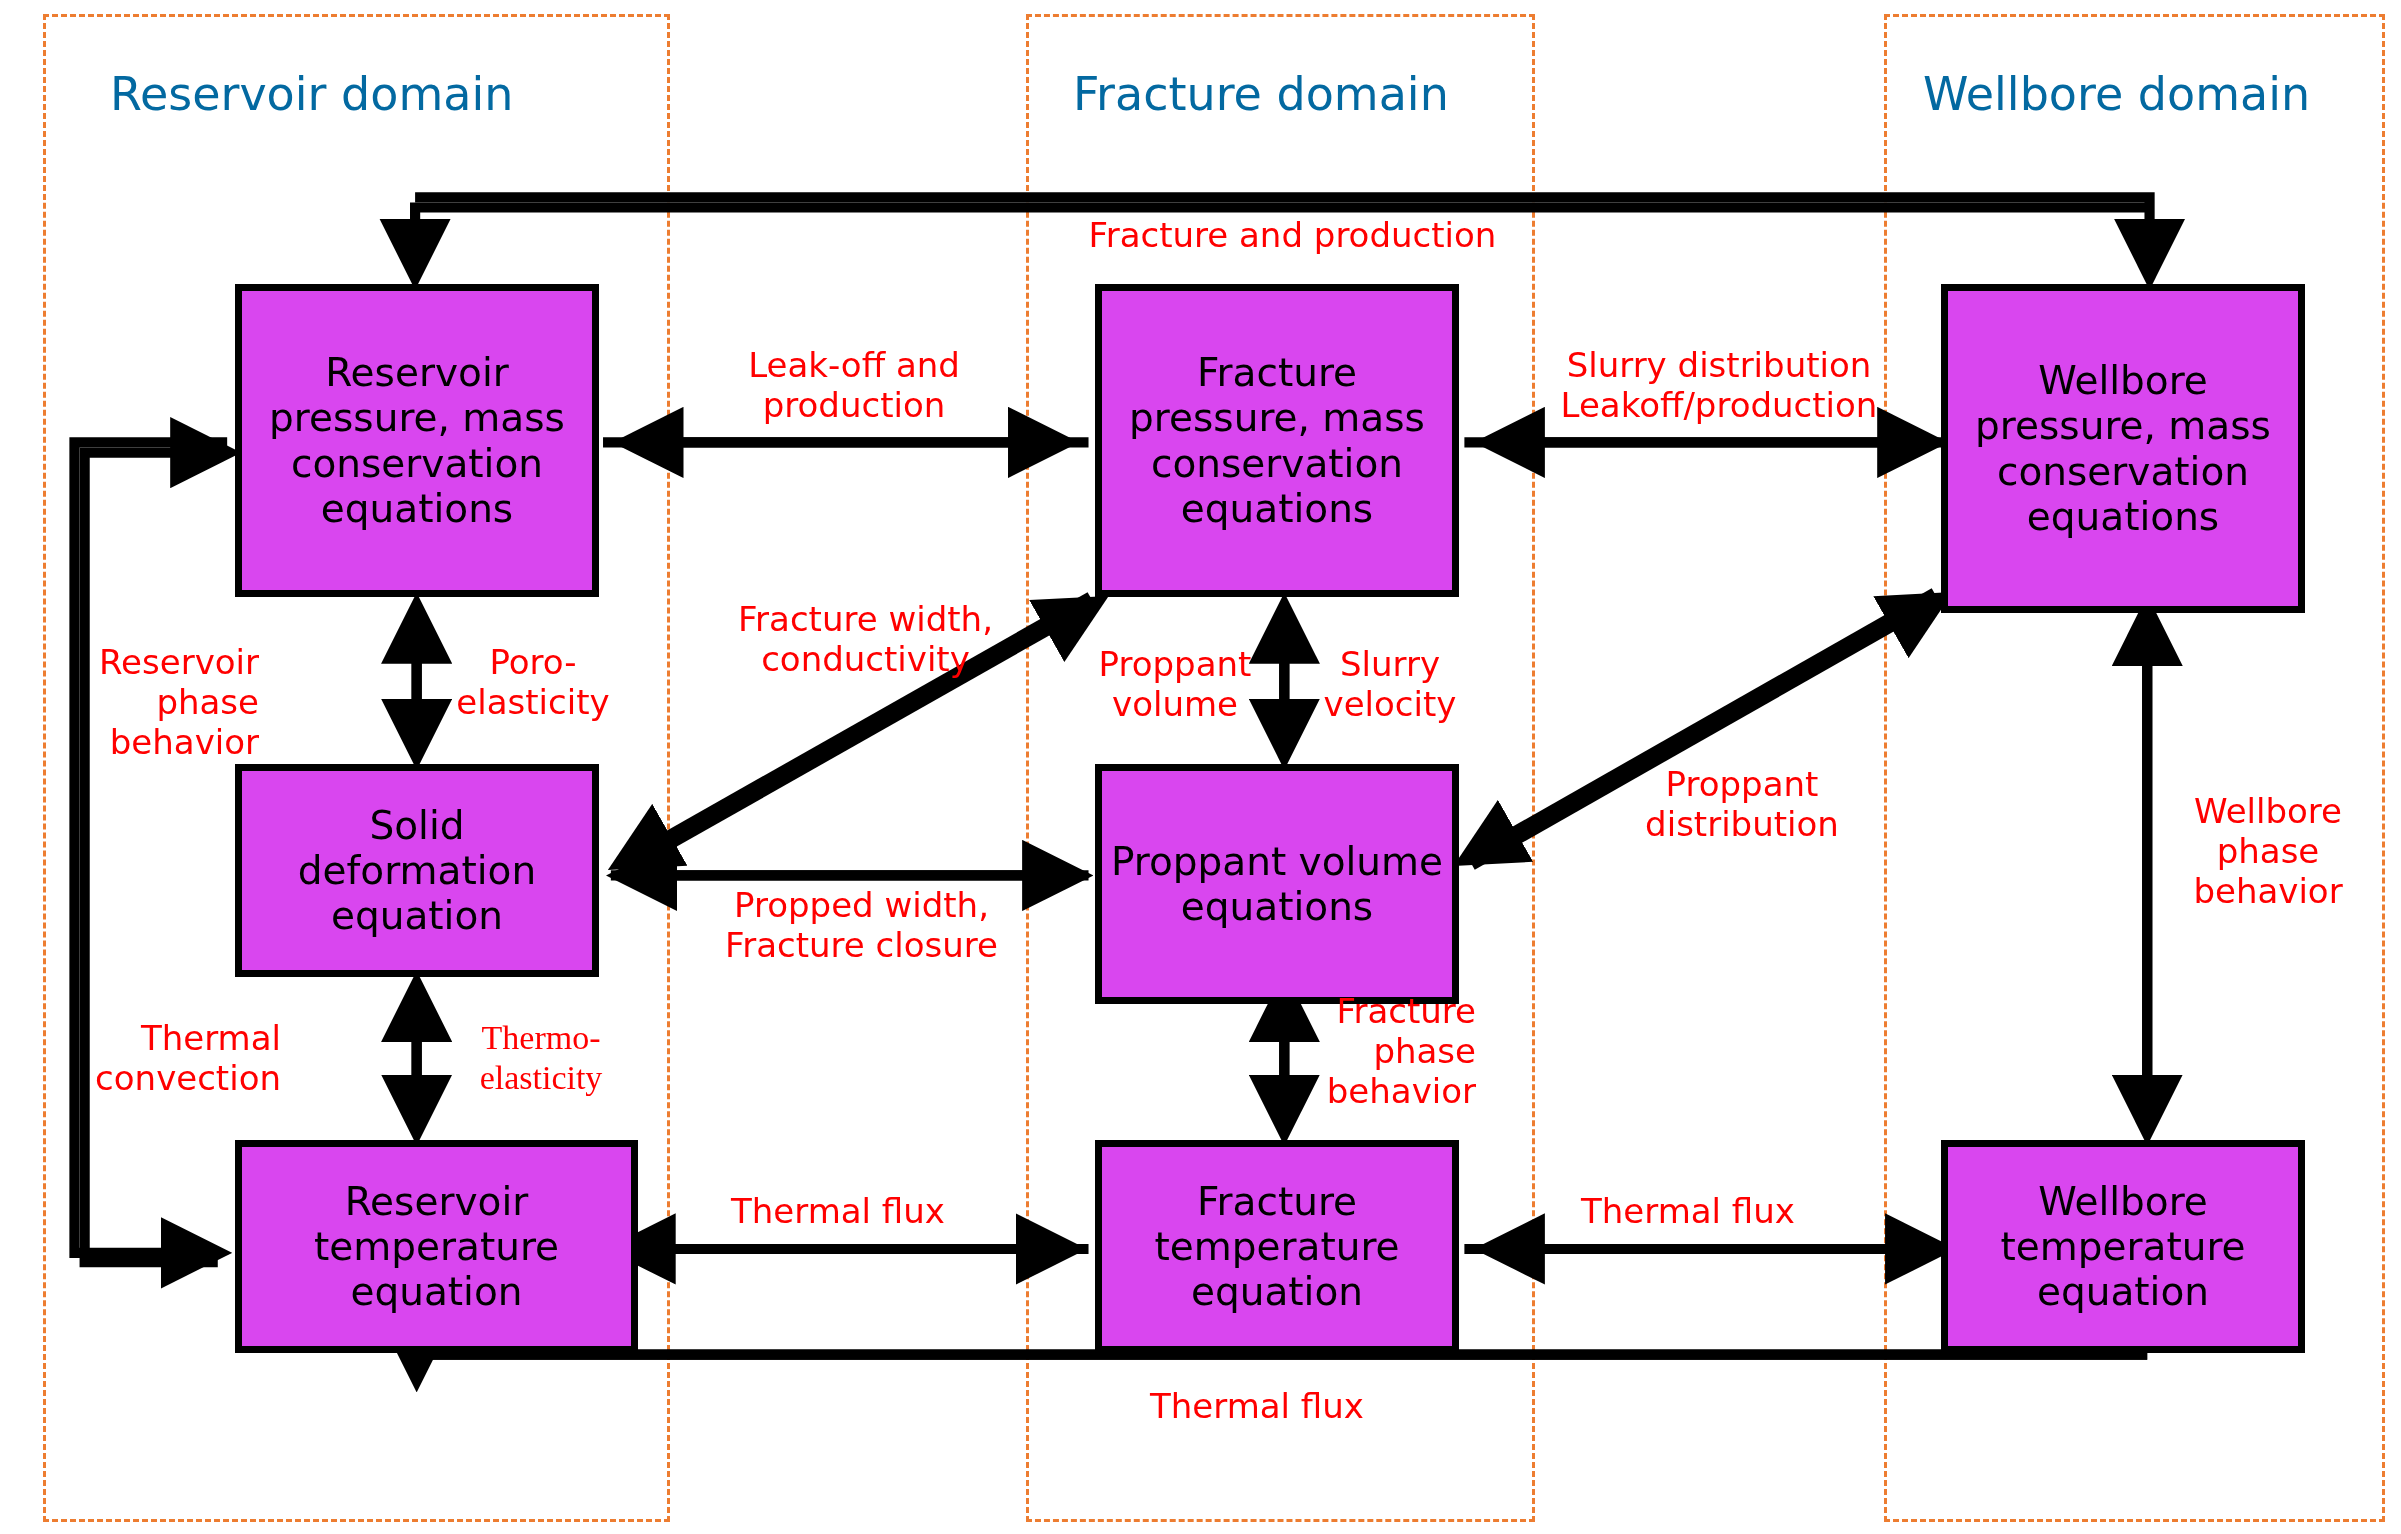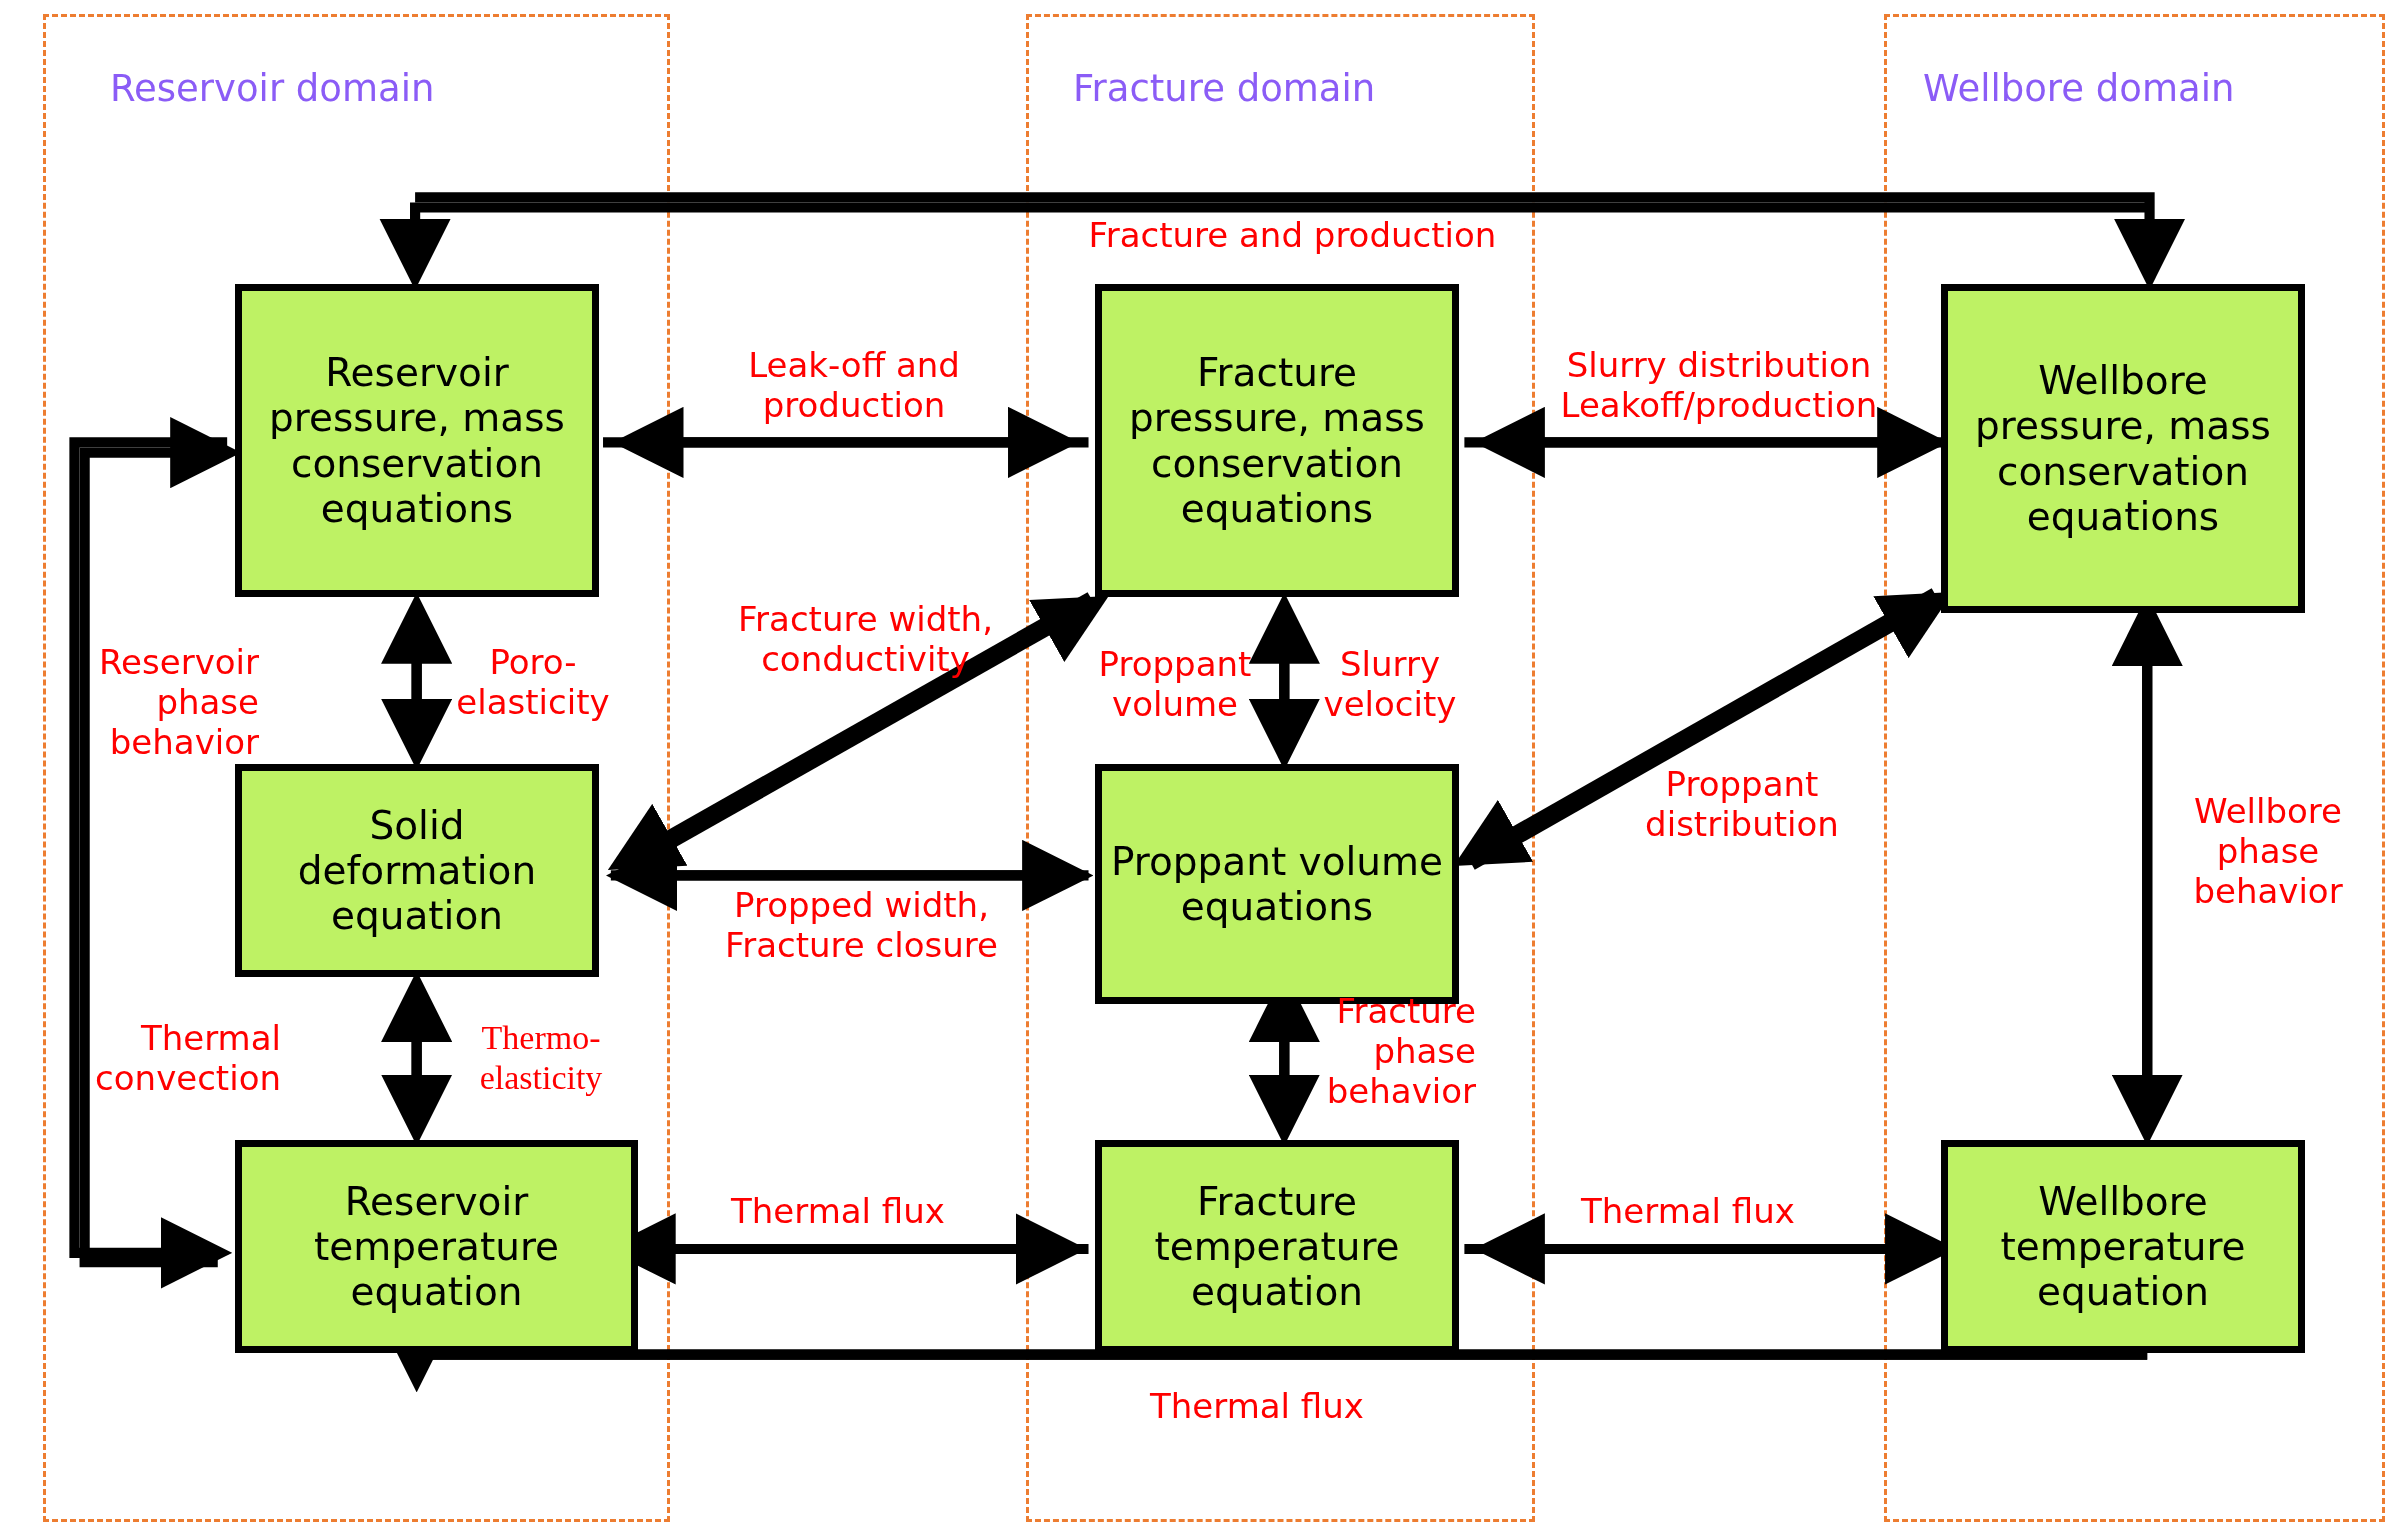--- a/index.html
+++ b/index.html
@@ -1,21 +1,21 @@
 <!DOCTYPE html>
 <html style="font-size:12.5px"><head>
 <meta charset="utf-8">
 <style>
   html,body{margin:0;padding:0;background:#fff;}
   #stage{position:relative;width:2401px;height:1534px;background:#fff;
          font-family:"DejaVu Sans","Liberation Sans",sans-serif;overflow:hidden;}
   .domain-box{position:absolute;border:3.9px dashed #ED7D31;box-sizing:border-box;}
-  .domain-title{position:absolute;color:#8b5cf6;font-size:37px;white-space:nowrap;
+  .domain-title{position:absolute;color:#0369a1;font-size:46px;white-space:nowrap;
                 font-family:"DejaVu Sans","Liberation Sans",sans-serif;}
-  .node{position:absolute;border:7px solid #000;background:#bef264;box-sizing:border-box;
+  .node{position:absolute;border:7px solid #000;background:#d946ef;box-sizing:border-box;
         display:flex;align-items:center;justify-content:center;text-align:center;
         color:#000;font-size:39px;line-height:1.16;padding:3.1px 7.8px;z-index:6;}
   .lbl{position:absolute;color:#FF0000;font-size:34px;line-height:1.18;
        text-align:center;white-space:pre-line;z-index:8;}
   .lbl.left{text-align:right;}
   svg.wires{position:absolute;left:0;top:0;width:2401px;height:1534px;z-index:3;}
 </style>
 </head>
 <body>
 

